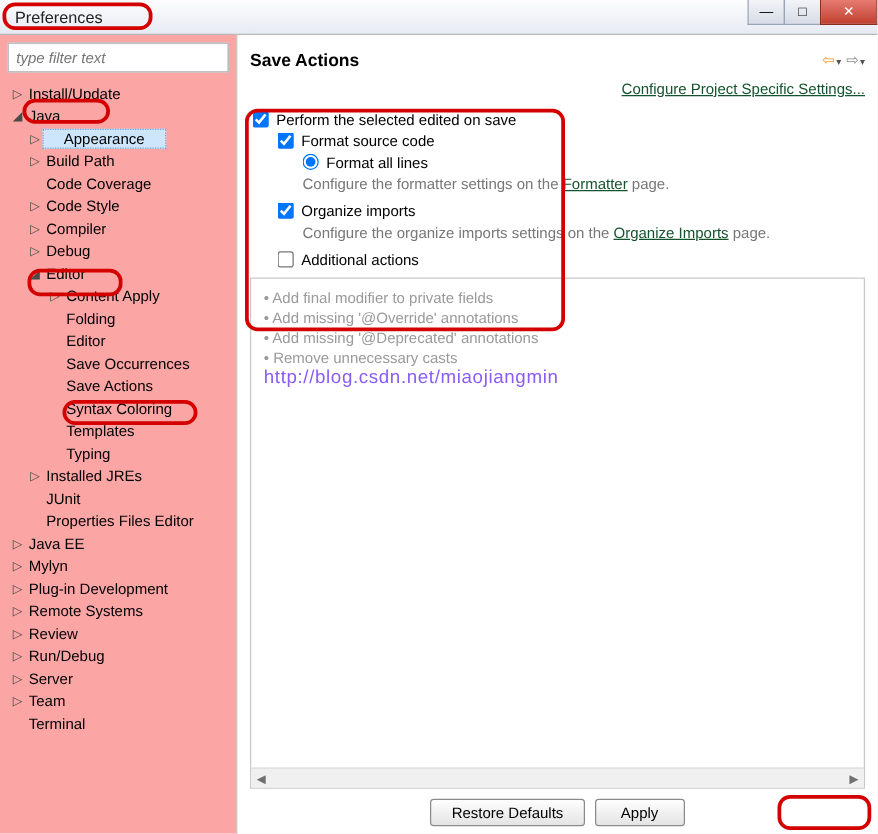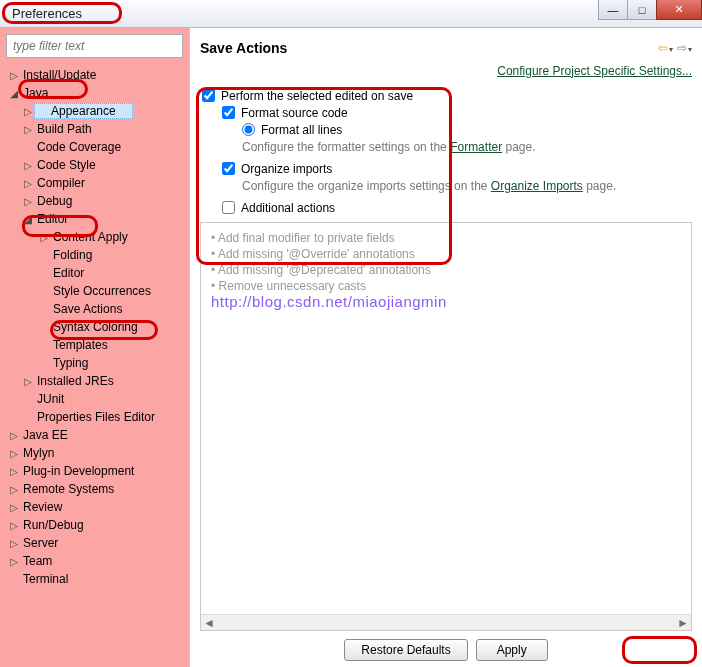--- a/index.html
+++ b/index.html
@@ -114,21 +114,21 @@
       <div class="tree-item ind2">
           <span class="tw"></span>
           <span class="lbl">Folding</span>
         </div>
       <div class="tree-item ind2">
           <span class="tw"></span>
           <span class="lbl">Editor</span>
         </div>
       <div class="tree-item ind2">
           <span class="tw"></span>
-          <span class="lbl">Style Occurrences</span>
+          <span class="lbl">Save Occurrences</span>
         </div>
       <div class="tree-item ind2">
           <span class="tw"></span>
           <span class="lbl">Save Actions</span>
         </div>
       <div class="tree-item ind2">
           <span class="tw"></span>
           <span class="lbl">Syntax Coloring</span>
         </div>
       <div class="tree-item ind2">

